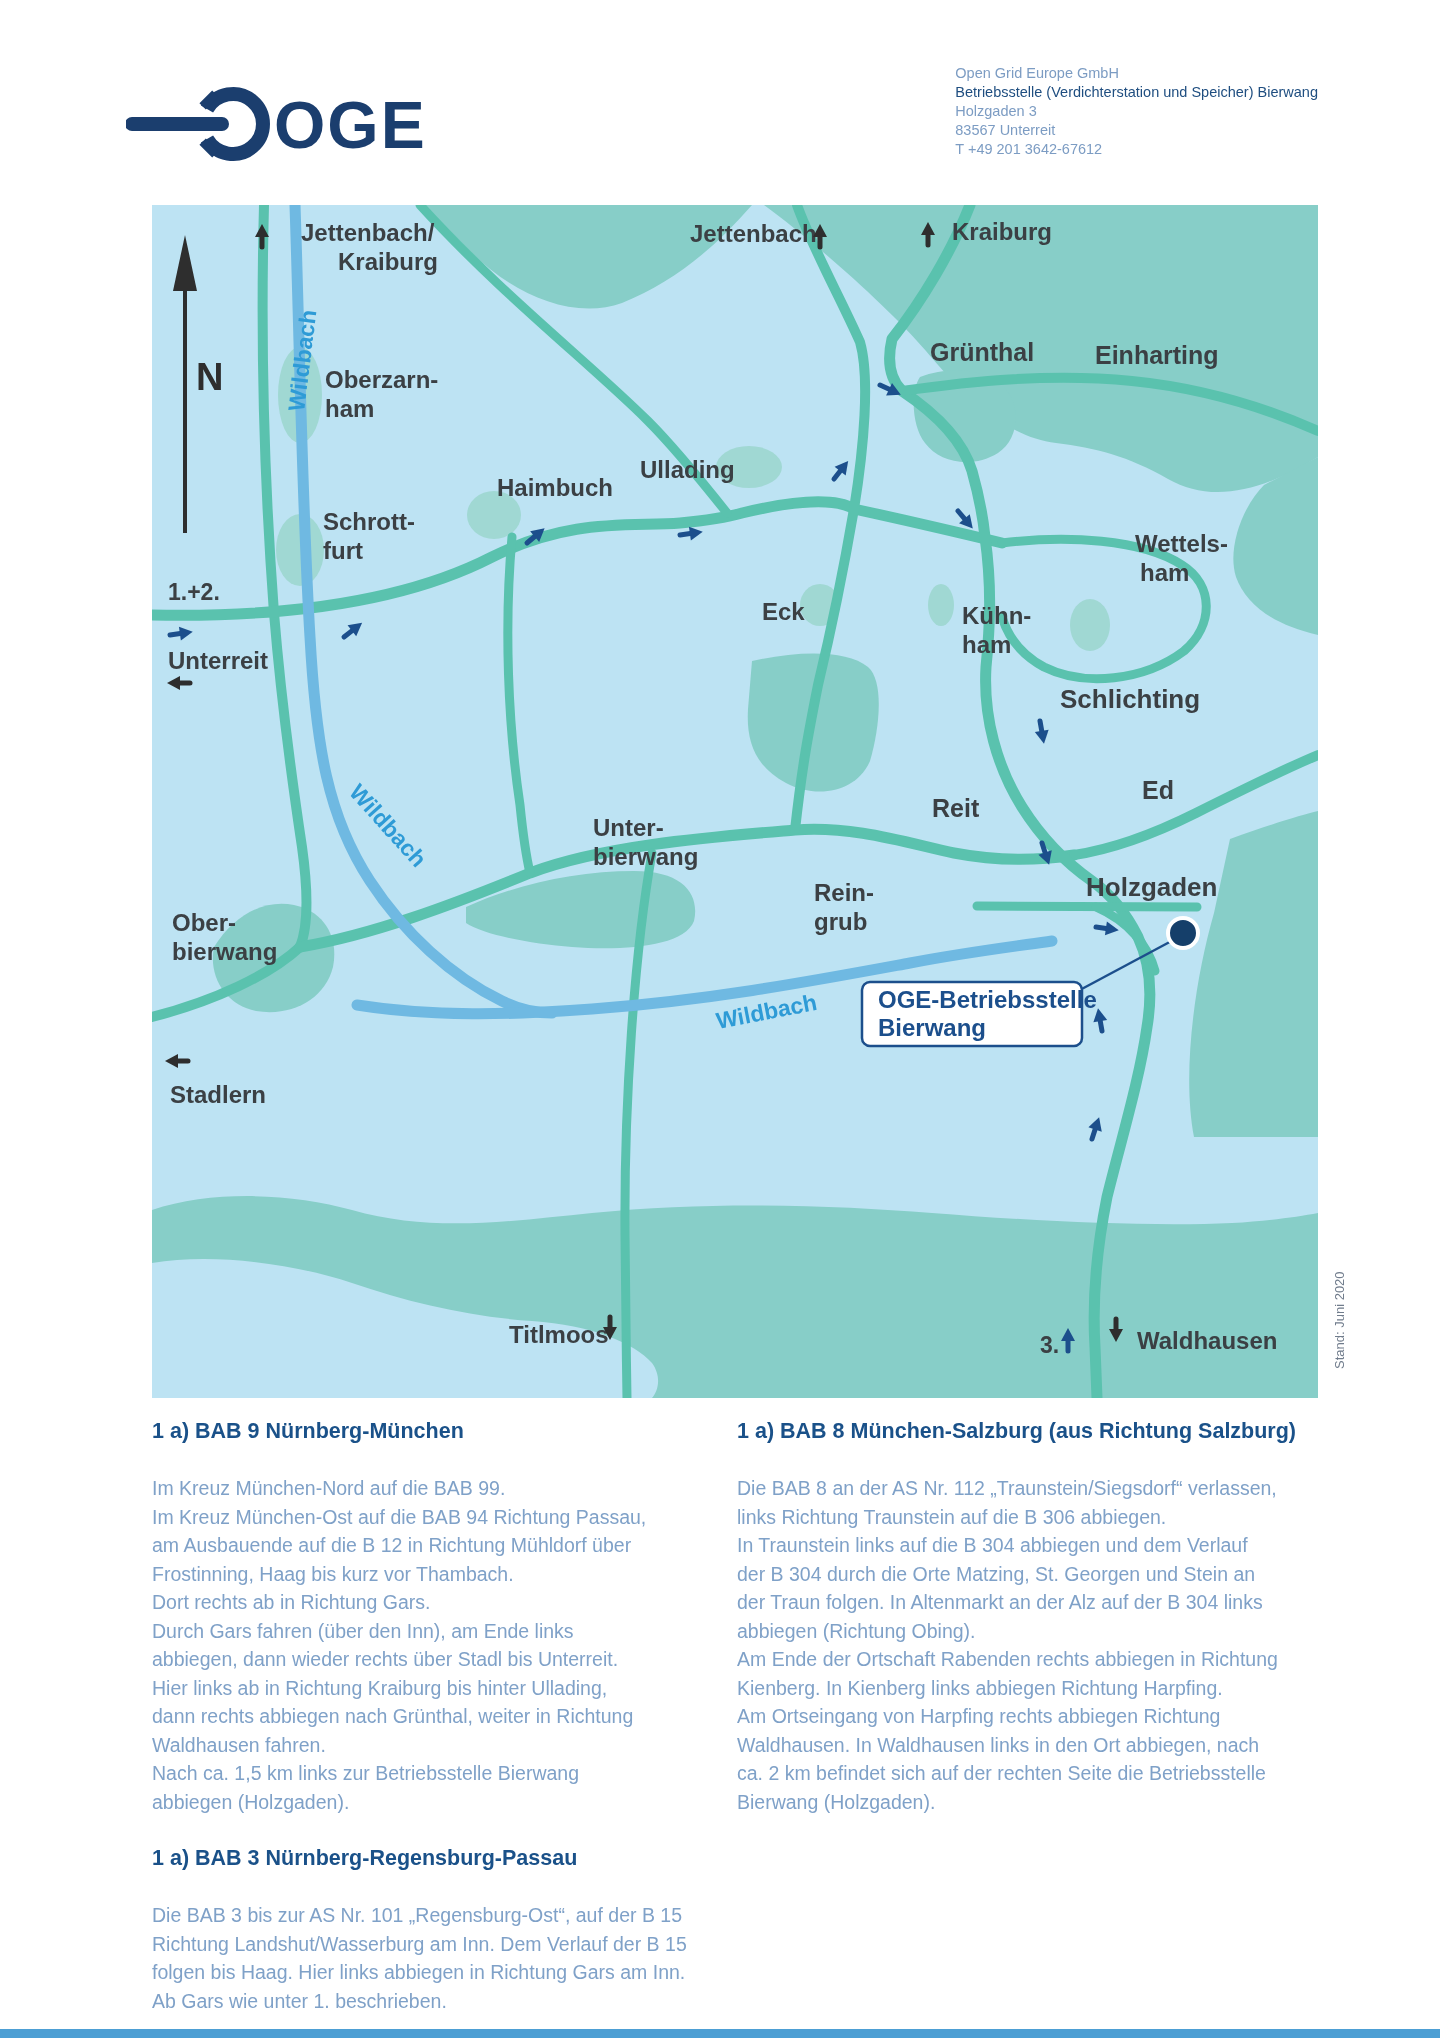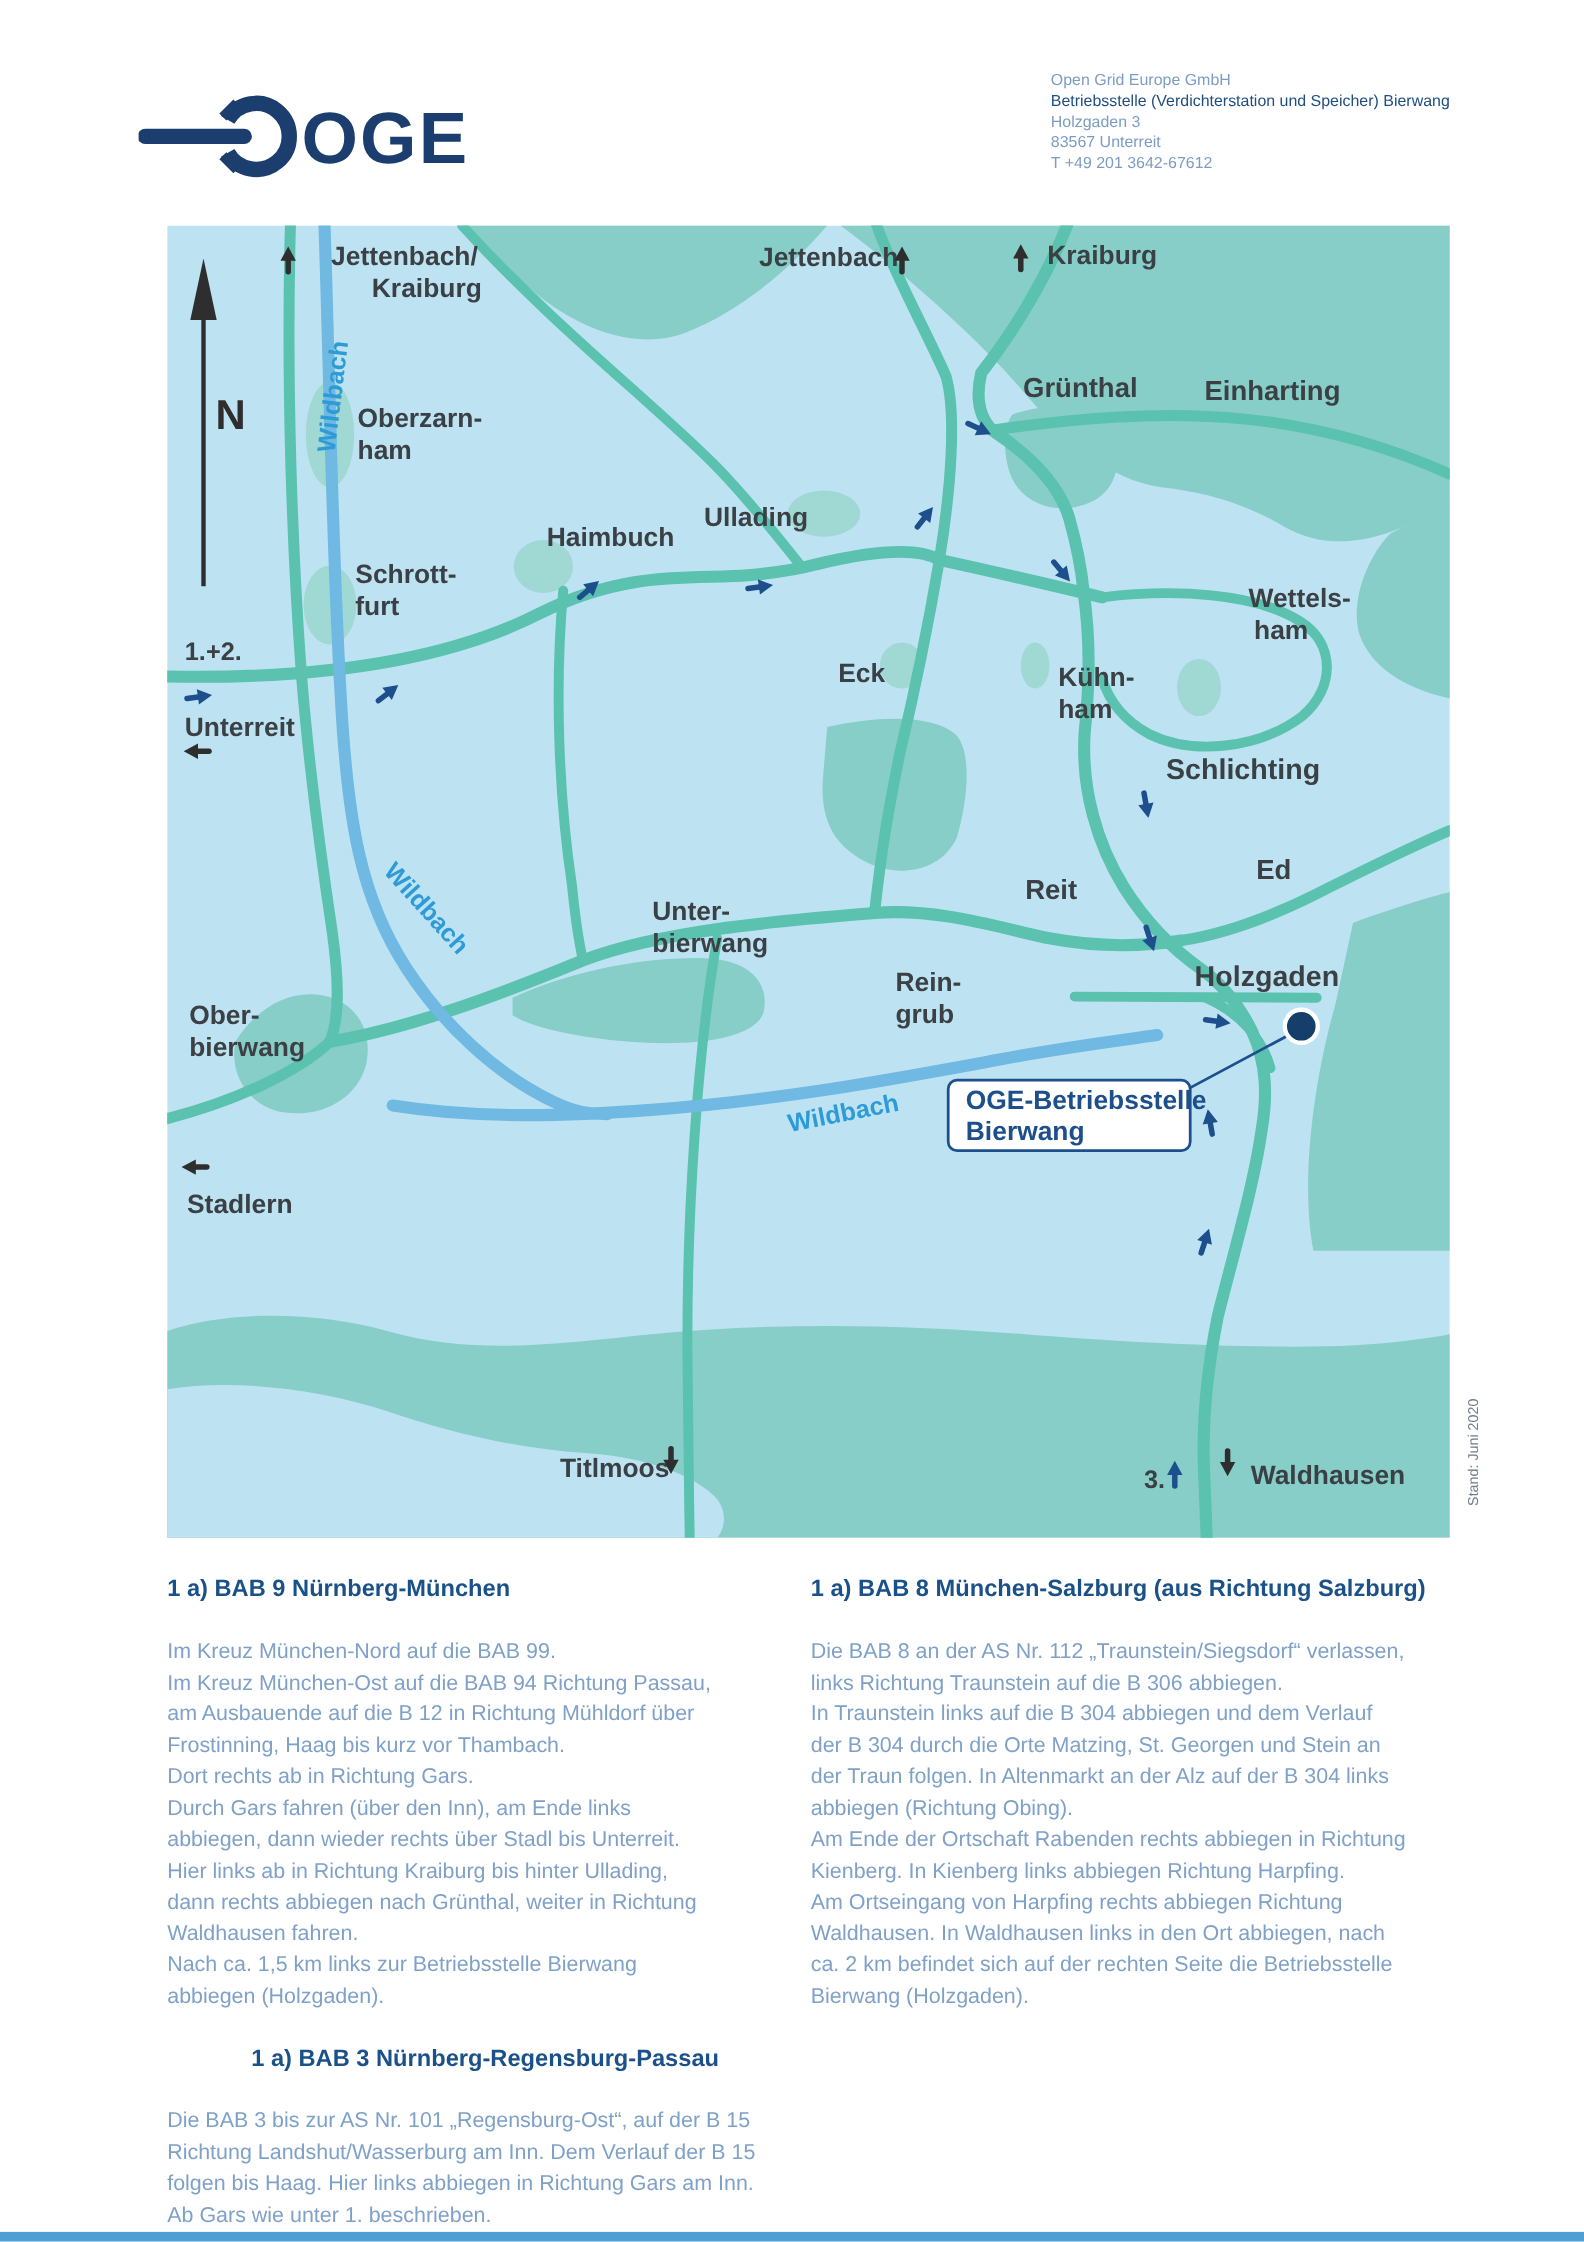--- a/index.html
+++ b/index.html
@@ -9,22 +9,22 @@
   .address{position:absolute;top:64px;right:122px;text-align:left;
            font-size:14.5px;line-height:19px;color:var(--addr,#7C9CC3);}
   .address .bold{font-weight:normal;color:var(--addr-bold,#1F4E80);}
   .map-wrap{position:absolute;left:152px;top:205px;width:1166px;height:1193px;}
   .map-wrap svg{display:block;width:100%;height:100%;}
   .stand{position:absolute;left:1332px;top:1369px;transform:rotate(-90deg);
          transform-origin:0 0;white-space:nowrap;font-size:13px;color:#707C8C;}
   .col{position:absolute;top:1419px;}
   .col.left{left:152px;width:578px;}
   .col.right{left:737px;width:600px;}
-  .col h2{margin:13px 0 30px 0;font-size:21.5px;font-weight:bold;color:var(--head,#1A5189);}
-  .col .sec2{margin-top:30px;text-align:center;}
+  .col h2{margin:0 0 30px 0;font-size:21.5px;font-weight:bold;color:var(--head,#1A5189);}
+  .col .sec2{margin-top:30px;}
   .col p{margin:0;font-size:19.5px;line-height:28.5px;color:var(--body,#7FA1C8);
          white-space:pre-line;}
   .footer-bar{position:absolute;left:0;right:0;bottom:0;height:9px;background:var(--bar,#4D9FD4);}
 </style>
 </head>
 <body>
 
 <div class="page">
 
   <div class="logo">

